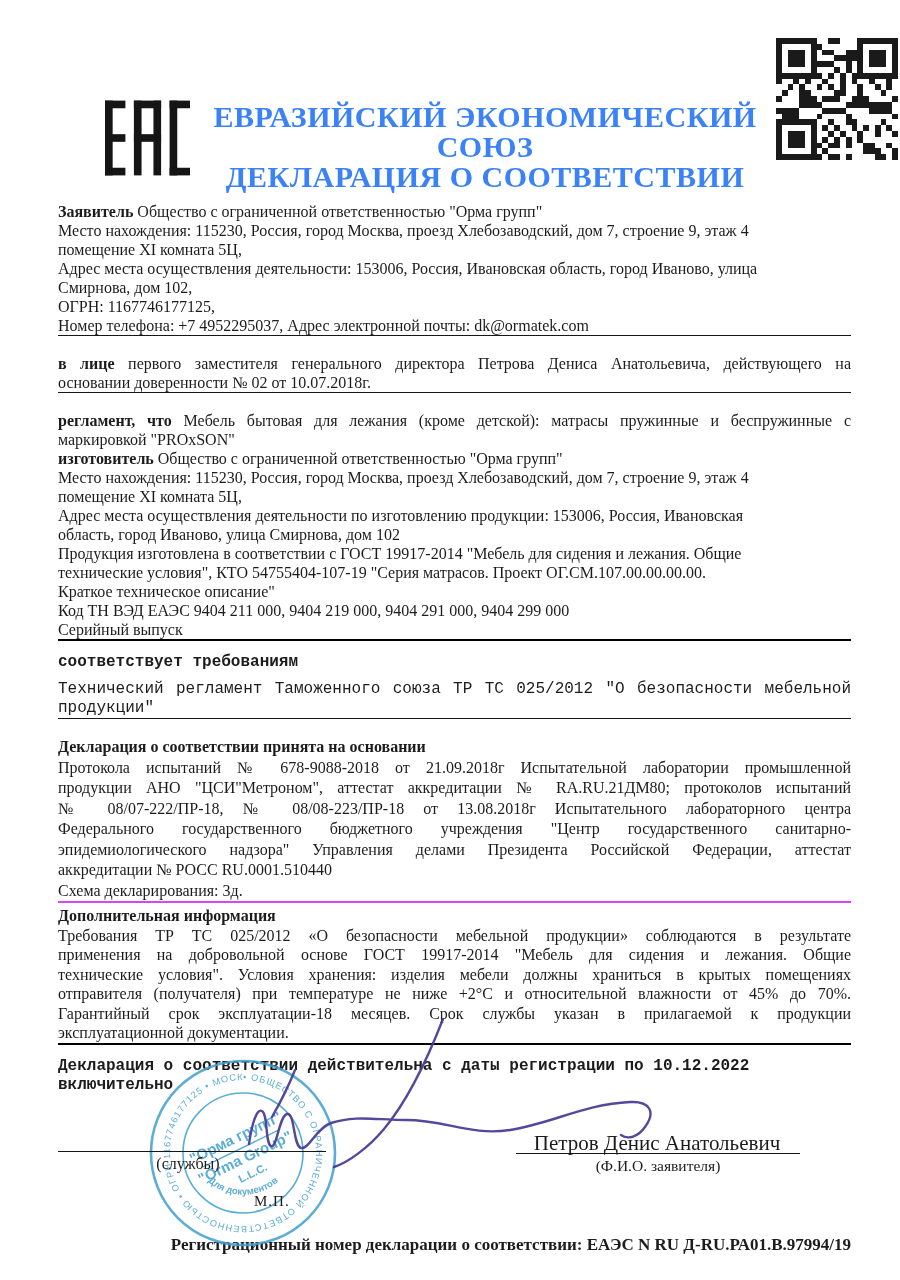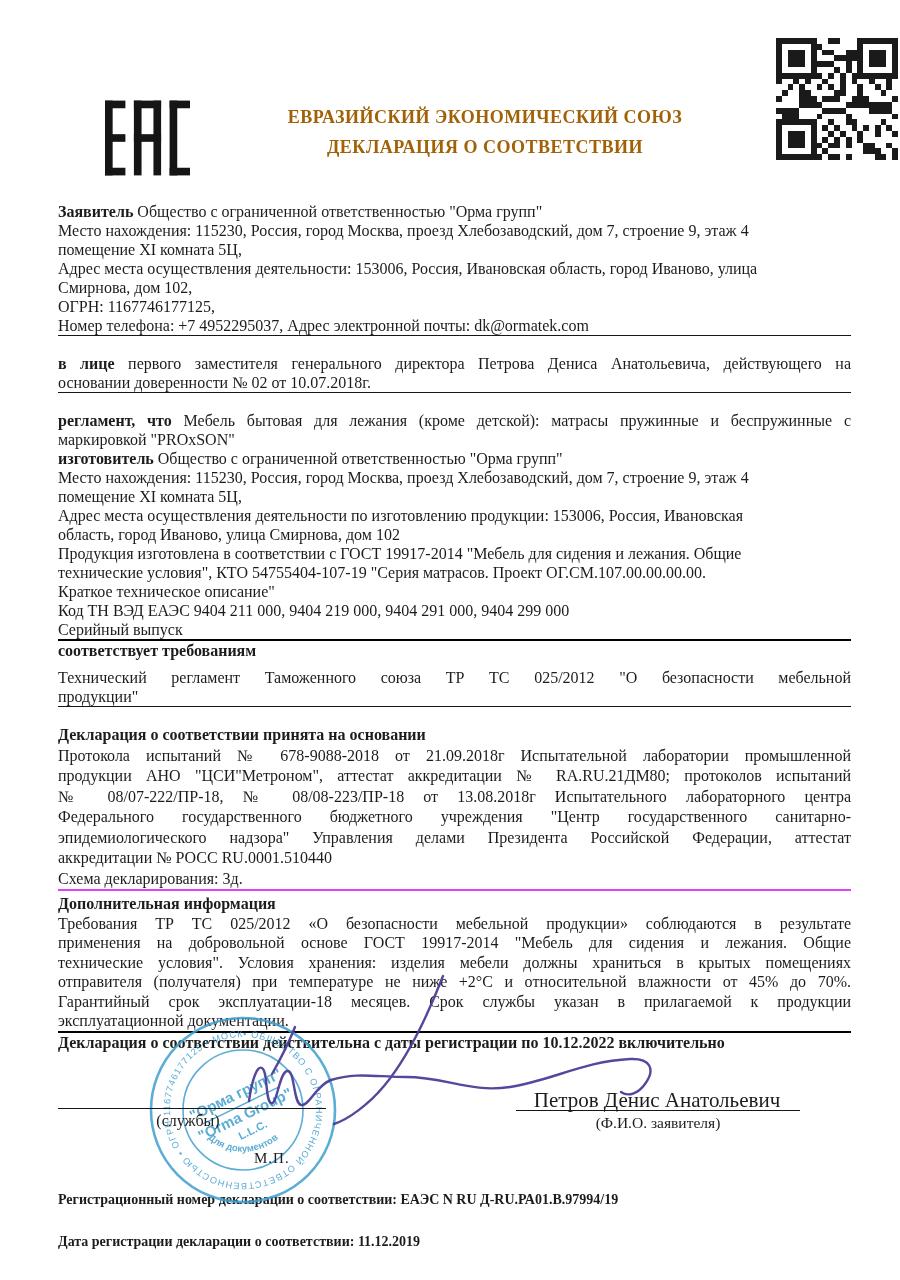--- a/index.html
+++ b/index.html
@@ -6,47 +6,47 @@
   .page{
     width:900px;height:1280px;position:relative;margin:0 auto;
     background:#ffffff;
     font-family:"Liberation Serif","DejaVu Serif",serif;
     color:#1c1c1c;overflow:hidden;
   }
   
   .eac-logo{position:absolute;left:105px;top:100px;width:85px;height:76px;}
   .hdr-title{
     position:absolute;left:185px;top:102px;width:600px;text-align:center;
-    font-weight:bold;font-size:18px;line-height:30px;letter-spacing:.5px;color:#a16207;
+    font-weight:bold;font-size:30px;line-height:30px;letter-spacing:.5px;color:#3b82f6;
   }
   .qr{position:absolute;left:776px;top:38px;width:122px;height:122px;}
   
   .doc{position:absolute;left:58px;top:202px;width:793px;}
   .sec{padding:0;}
   .rule-thin{border-top:1.6px solid #161616;padding-top:18px;}
   .rule-med{border-top:2px solid #d946ef;padding-top:3px;}
-  .rule-thick{border-top:2.6px solid #000;padding-top:0;}
+  .rule-thick{border-top:2.6px solid #000;padding-top:12px;font-family:Liberation Mono, monospace;}
   .ln{font-size:16px;line-height:19px;}
   .sec.lh21 .ln{line-height:20.5px;}
   .sec.lh20 .ln{line-height:19.5px;}
   .ln.just{text-align:justify;text-align-last:justify;}
   .ln.gap{margin-bottom:8px;}
   .ln b{font-weight:bold;}
   
   .sig{position:relative;height:116px;margin-top:10px;}
   .sig-line-left{position:absolute;left:0;top:46px;width:268px;border-bottom:1.8px solid #161616;}
   .sig-cap-left{position:absolute;left:60px;top:50px;width:140px;text-align:center;font-size:16px;}
   .fio-name{position:absolute;left:458px;top:26px;width:282px;text-align:center;font-size:21px;}
   .sig-line-right{position:absolute;left:458px;top:48px;width:284px;border-bottom:1.8px solid #161616;}
   .fio-cap{position:absolute;left:458px;top:52px;width:284px;text-align:center;font-size:15.5px;}
   .mp{position:absolute;left:196px;top:88px;font-size:15px;letter-spacing:1px;}
   .stamp-svg{position:absolute;left:85px;top:-52px;width:200px;height:200px;opacity:.85;pointer-events:none;}
   .sign-svg{position:absolute;left:186px;top:-98px;width:456px;height:190px;pointer-events:none;}
   
-  .foot-line{font-size:14px;font-weight:bold;}
+  .foot-line{font-size:17px;font-weight:bold;text-align:right;}
   .foot-reg{margin-top:14px;}
   .foot-date{margin-top:26px;}
 </style>
 </head>
 <body>
 
 <div class="page">
 
   <div class="eac-logo" aria-label="EAC">
     <svg width="85" height="76" viewBox="0 0 100 88" xmlns="http://www.w3.org/2000/svg">

